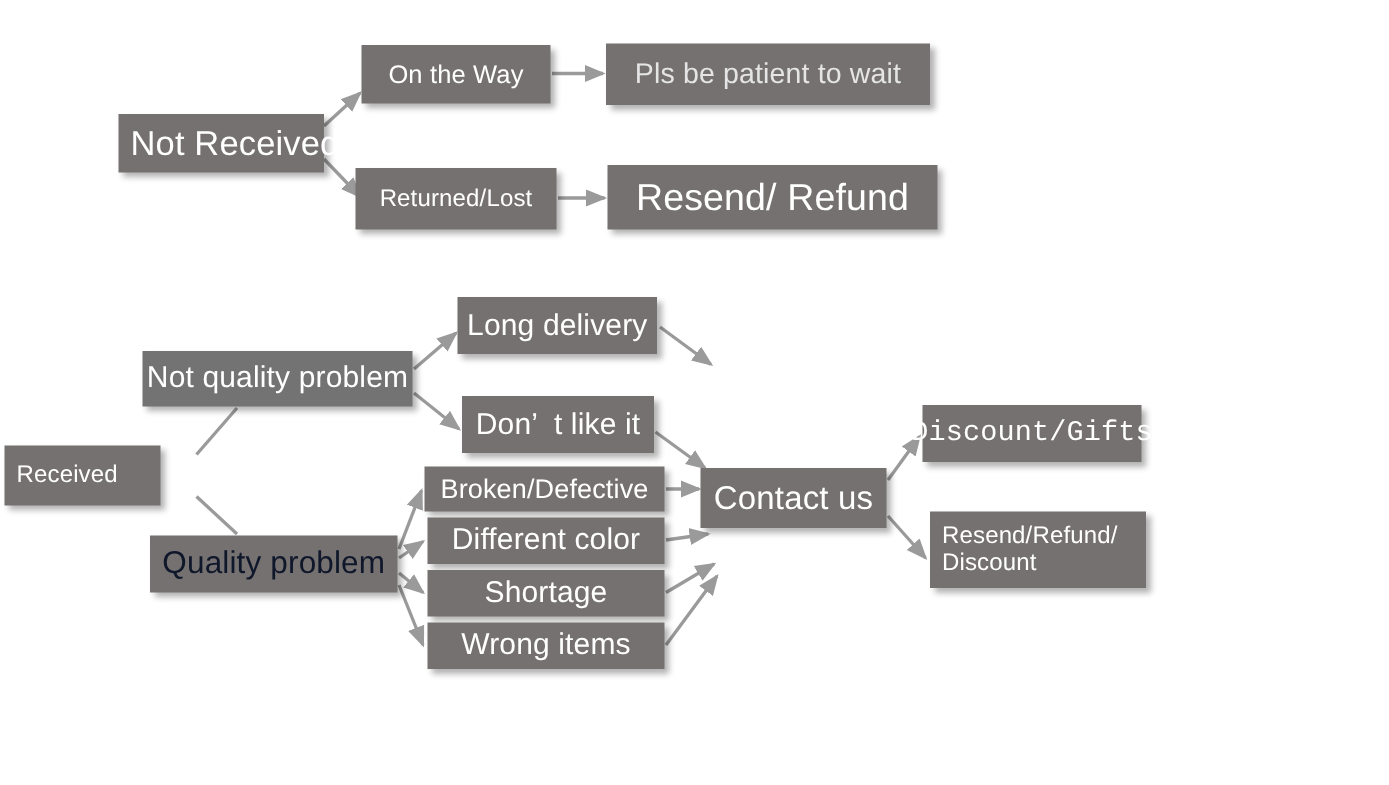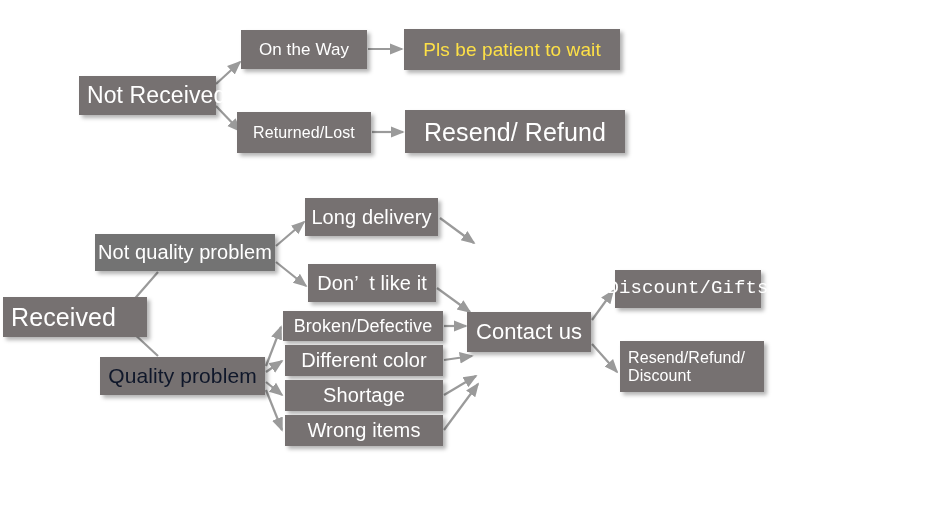--- a/index.html
+++ b/index.html
@@ -79,24 +79,24 @@
         <path d="M 444,395 L 476,376" fill="none" stroke="#9a9a9a" stroke-width="2.2" marker-end="url(#arrowhead)"></path>
         <path d="M 444,430 L 478,384" fill="none" stroke="#9a9a9a" stroke-width="2.2" marker-end="url(#arrowhead)"></path>
         <path d="M 592,320 L 613,291" fill="none" stroke="#9a9a9a" stroke-width="2.2" marker-end="url(#arrowhead)"></path>
         <path d="M 592,344 L 617,372" fill="none" stroke="#9a9a9a" stroke-width="2.2" marker-end="url(#arrowhead)"></path>
       </g>
   </svg>
 
   <div id="nodes">
       <div class="node left" style="left: 79px; top: 76px; width: 137px; height: 39px; font-size: 23px; background: rgb(118, 113, 113); color: rgb(255, 255, 255);"><span class="txt">Not Received</span></div>
       <div class="node center" style="left: 241px; top: 30px; width: 126px; height: 39px; font-size: 17px; background: rgb(118, 113, 113); color: rgb(255, 255, 255);"><span class="txt">On the Way</span></div>
-      <div class="node center" style="left: 404px; top: 29px; width: 216px; height: 41px; font-size: 19px; background: rgb(118, 113, 113); color: #fde047;"><span class="txt">Pls be patient to wait</span></div>
+      <div class="node center" style="left: 404px; top: 29px; width: 216px; height: 41px; font-size: 19px; background: rgb(118, 113, 113); color: #e5e5e5;"><span class="txt">Pls be patient to wait</span></div>
       <div class="node center" style="left: 237px; top: 112px; width: 134px; height: 41px; font-size: 16px; background: rgb(118, 113, 113); color: rgb(255, 255, 255);"><span class="txt">Returned/Lost</span></div>
       <div class="node center" style="left: 405px; top: 110px; width: 220px; height: 43px; font-size: 25px; background: rgb(118, 113, 113); color: rgb(255, 255, 255);"><span class="txt">Resend/ Refund</span></div>
-      <div class="node left" style="left: 3px; top: 297px; width: 144px; height: 40px; font-size: 25px; background: rgb(118, 113, 113); color: rgb(255, 255, 255); align-items: center;"><span class="txt">Received</span></div>
+      <div class="node left" style="left: 3px; top: 297px; width: 104px; height: 40px; font-size: 16px; background: rgb(118, 113, 113); color: rgb(255, 255, 255); align-items: center;"><span class="txt">Received</span></div>
       <div class="node center" style="left: 95px; top: 234px; width: 180px; height: 37px; font-size: 20px; background: #737373; color: rgb(255, 255, 255);"><span class="txt">Not quality problem</span></div>
       <div class="node center" style="left: 100px; top: 357px; width: 165px; height: 38px; font-size: 21px; background: rgb(118, 113, 113); color: #0f172a;"><span class="txt">Quality problem</span></div>
       <div class="node center" style="left: 305px; top: 198px; width: 133px; height: 38px; font-size: 20px; background: rgb(118, 113, 113); color: rgb(255, 255, 255);"><span class="txt">Long delivery</span></div>
       <div class="node center" style="left: 308px; top: 264px; width: 128px; height: 38px; font-size: 20px; background: rgb(118, 113, 113); color: rgb(255, 255, 255);"><span class="txt">Don’  t like it</span></div>
       <div class="node center" style="left: 283px; top: 311px; width: 160px; height: 30px; font-size: 18px; background: rgb(118, 113, 113); color: rgb(255, 255, 255);"><span class="txt">Broken/Defective</span></div>
       <div class="node center" style="left: 285px; top: 345px; width: 158px; height: 31px; font-size: 20px; background: rgb(118, 113, 113); color: rgb(255, 255, 255);"><span class="txt">Different color</span></div>
       <div class="node center" style="left: 285px; top: 380px; width: 158px; height: 31px; font-size: 20px; background: rgb(118, 113, 113); color: rgb(255, 255, 255);"><span class="txt">Shortage</span></div>
       <div class="node center" style="left: 285px; top: 415px; width: 158px; height: 31px; font-size: 20px; background: rgb(118, 113, 113); color: rgb(255, 255, 255);"><span class="txt">Wrong items</span></div>
       <div class="node center" style="left: 467px; top: 312px; width: 124px; height: 40px; font-size: 22px; background: rgb(118, 113, 113); color: rgb(255, 255, 255);"><span class="txt">Contact us</span></div>
       <div class="node center" style="left: 615px; top: 270px; width: 146px; height: 38px; font-size: 19px; background: rgb(118, 113, 113); color: rgb(255, 255, 255); font-family: Liberation Mono, monospace;"><span class="txt">Discount/Gifts</span></div>

